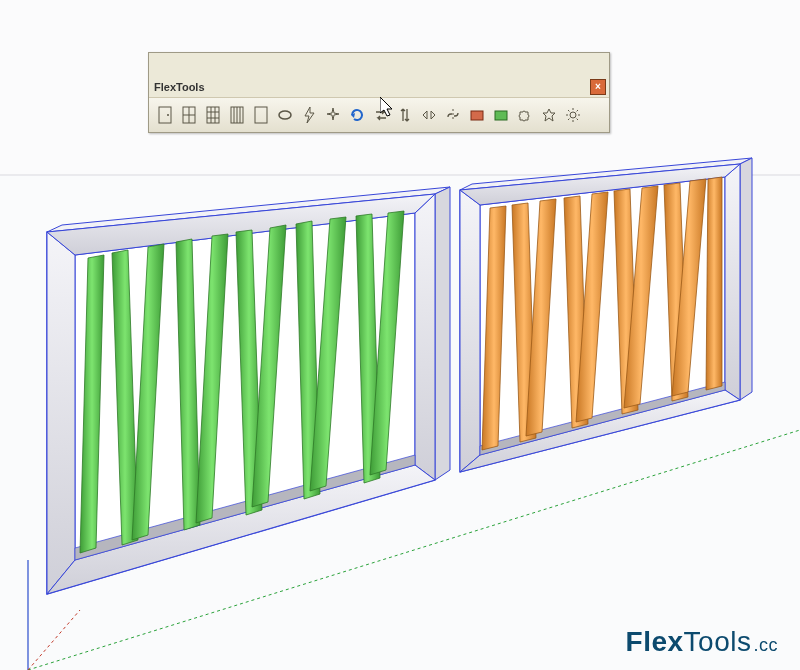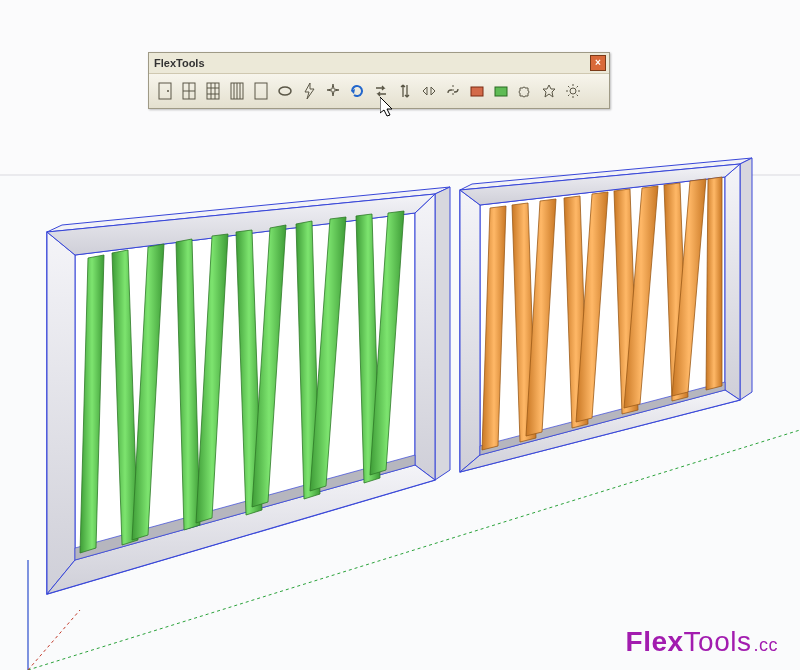--- a/index.html
+++ b/index.html
@@ -1,26 +1,26 @@
 <!DOCTYPE html>
 <html><head>
 <meta charset="utf-8">
 <style>
   html,body{margin:0;padding:0;width:800px;height:670px;overflow:hidden;font-family:Tahoma,Arial,sans-serif;background:#f9fafb;}
   #scene{position:absolute;inset:0;}
   
   .toolbar{position:absolute;left:148px;top:52px;width:460px;background:#ece9d8;border:1px solid #9f9a86;box-shadow:1px 1px 2px rgba(0,0,0,.25);}
-  .toolbar-title{display:flex;align-items:center;justify-content:space-between;height:18px;padding:1px 3px 1px 5px;font-size:11px;font-weight:bold;color:#333;background:#ece9d8;border-bottom:1px solid #cfc8b0;}
+  .toolbar-title{display:flex;align-items:center;justify-content:space-between;height:18px;padding:1px 3px 1px 5px;font-size:11px;font-weight:bold;color:#333;background:#ece9d8;border-bottom:1px solid #cfc8b0;margin-top:24px;}
   .toolbar-close{width:14px;height:14px;background:#d96a3a;border:1px solid #7a3a18;display:flex;align-items:center;justify-content:center;color:#fff;font-size:10px;line-height:10px;cursor:pointer;}
   .toolbar-row{display:flex;align-items:center;height:30px;padding:2px 4px;gap:0;background:linear-gradient(#f7f5ec,#e4e0cf);}
   .tool-btn{width:22px;height:24px;display:flex;align-items:center;justify-content:center;border:1px solid transparent;border-radius:2px;cursor:pointer;color:#4a4638;}
   .tool-btn svg{display:block;}
   .cursor{position:absolute;left:380px;top:97px;pointer-events:none;}
   
-  .watermark{position:absolute;right:22px;bottom:12px;font-family:Arial,Helvetica,sans-serif;font-weight:bold;font-size:28px;color:#a21caf;letter-spacing:.5px;}
+  .watermark{position:absolute;right:22px;bottom:12px;font-family:Arial,Helvetica,sans-serif;font-weight:bold;font-size:28px;color:#0c4a6e;letter-spacing:.5px;}
   .watermark .lt{font-weight:400;}
   .watermark .cc{font-size:18px;font-weight:400;margin-left:2px;}
 </style>
 </head>
 <body>
 
 <svg id="scene" viewBox="0 0 800 670" xmlns="http://www.w3.org/2000/svg">
   <defs>
 
     <linearGradient id="gGreen" x1="0" y1="0" x2="1" y2="0">

